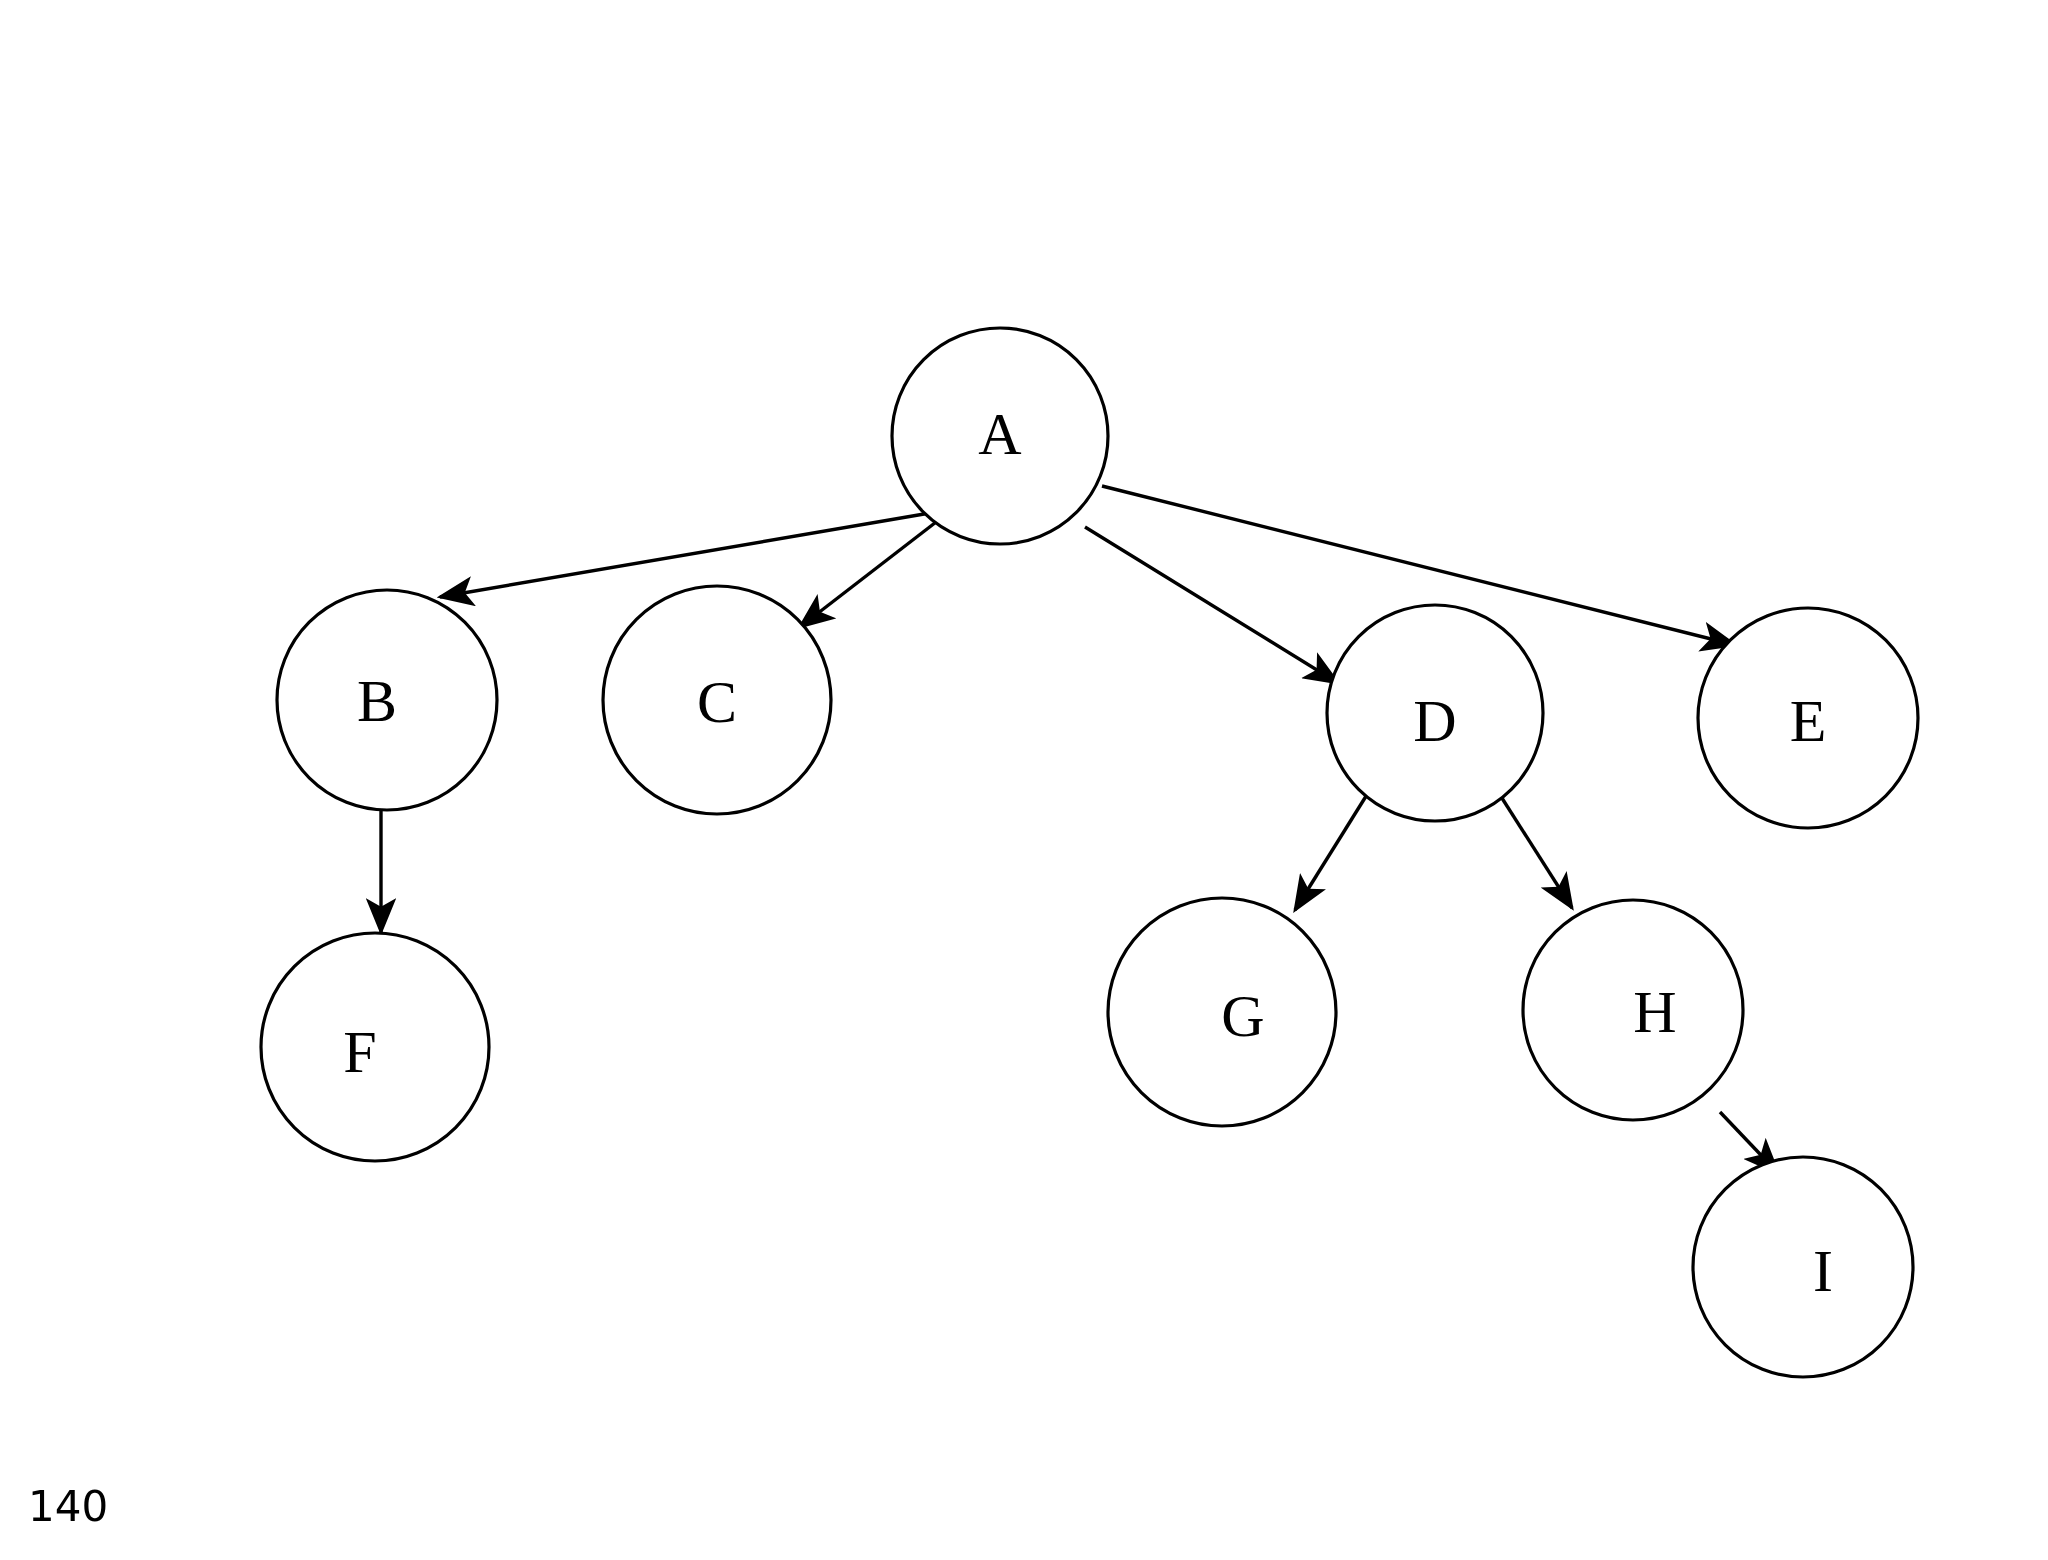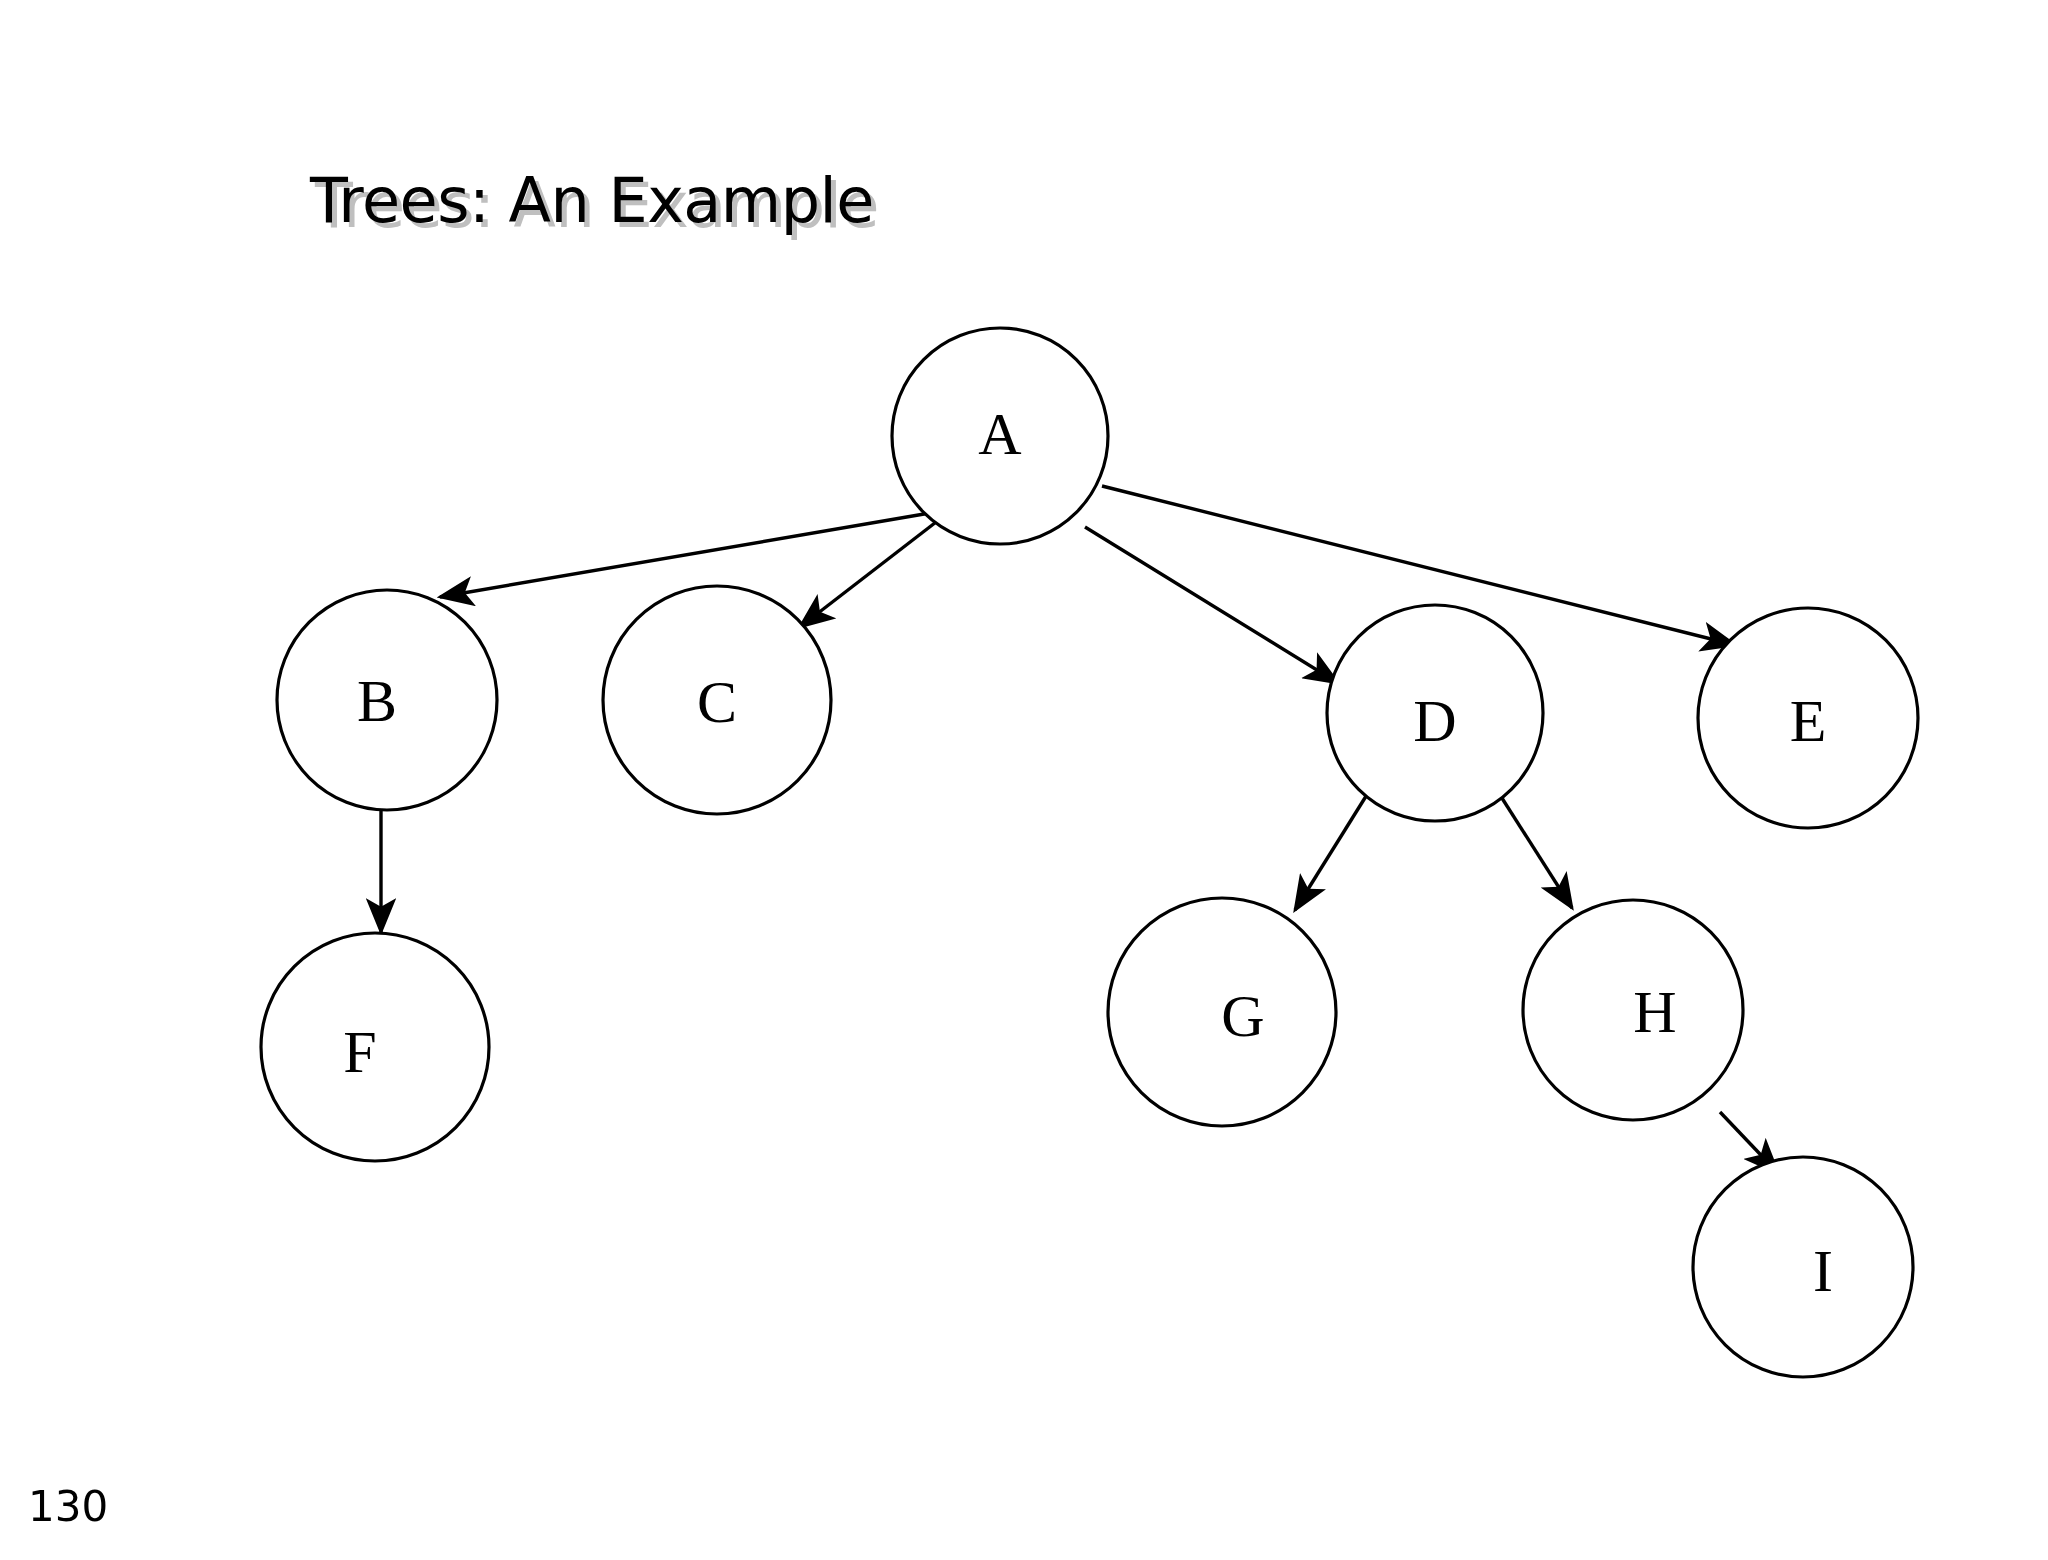--- a/index.html
+++ b/index.html
@@ -62,21 +62,20 @@
     font-size: 42px;
     color: #000000;
     line-height: 1;
   }
 </style>
 </head>
 <body>
 
 <div id="slide">
 
-  <div id="slide-title">Trees: An Example</div>
 
   <svg id="tree-svg" viewBox="0 0 2048 1560" xmlns="http://www.w3.org/2000/svg">
     <defs>
       <marker id="arrowhead" markerWidth="11" markerHeight="9" refX="10" refY="4.5" orient="auto" markerUnits="strokeWidth">
         <path d="M0,0 L11,4.5 L0,9 L2.6,4.5 Z" fill="#000000"></path>
       </marker>
     </defs>
     <g id="edges-layer">
         <line x1="930" y1="513" x2="440" y2="597" class="edge-line" stroke="#000000" marker-end="url(#arrowhead)"></line>
         <line x1="940" y1="519" x2="800" y2="627" class="edge-line" stroke="#000000" marker-end="url(#arrowhead)"></line>
@@ -120,15 +119,15 @@
           <circle cx="1633" cy="1010" r="110" class="node-circle" fill="#ffffff" stroke="#000000"></circle>
           <text x="1655" y="1018" class="node-label">H</text>
         </g>
         <g>
           <circle cx="1803" cy="1267" r="110" class="node-circle" fill="#ffffff" stroke="#000000"></circle>
           <text x="1823" y="1277" class="node-label">I</text>
         </g>
       </g>
   </svg>
 
-  <div id="page-number">130</div>
+  <div id="page-number">140</div>
 
 </div>
 
 </body></html>

